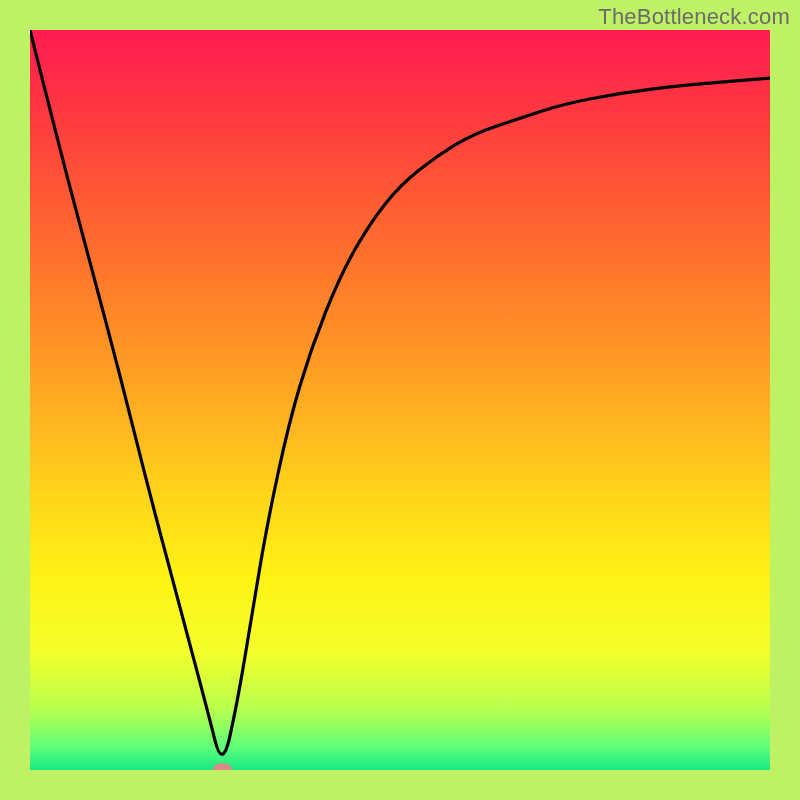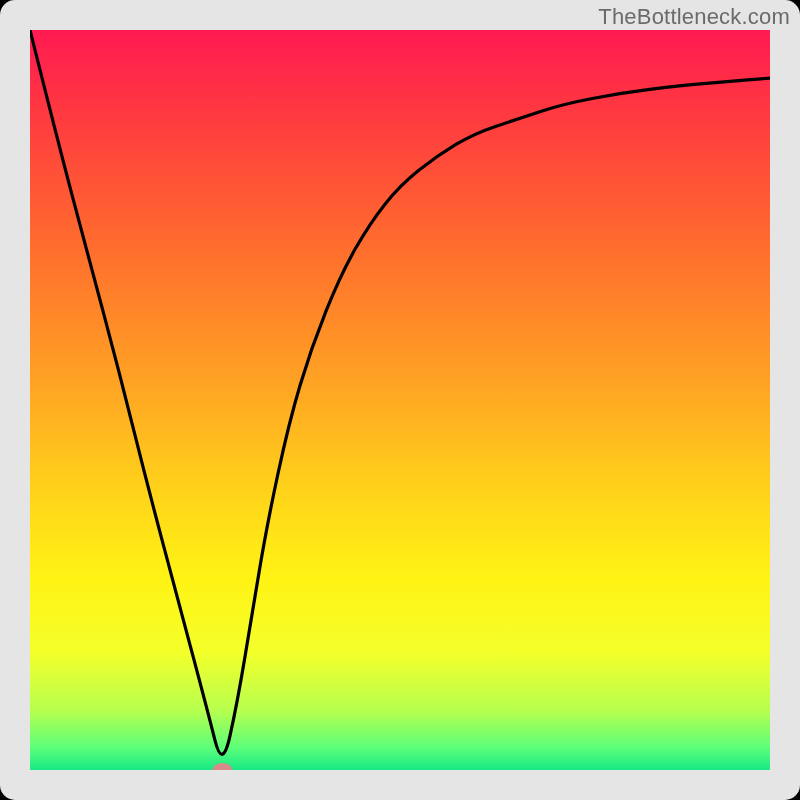--- a/index.html
+++ b/index.html
@@ -8,22 +8,21 @@
     width: 800px;
     height: 800px;
     overflow: hidden;
     background: #000;
     font-family: Arial, Helvetica, sans-serif;
   }
   .frame {
     position: relative;
     width: 800px;
     height: 800px;
-    background: #e5e5e5;
-    border-radius: 15px;
+    background: #bef264;
   }
   .plot {
     position: absolute;
     left: 30px;
     top: 30px;
     width: 740px;
     height: 740px;
   }
   .watermark {
     position: absolute;

